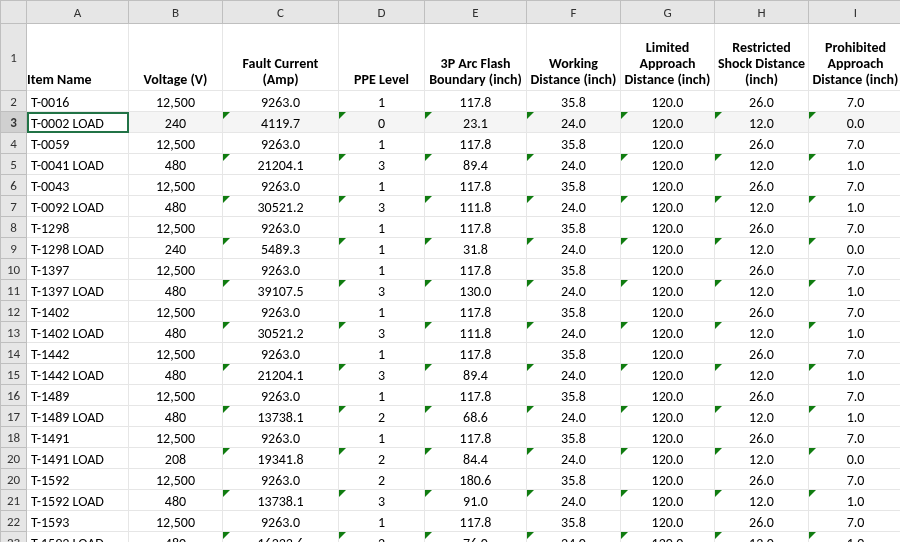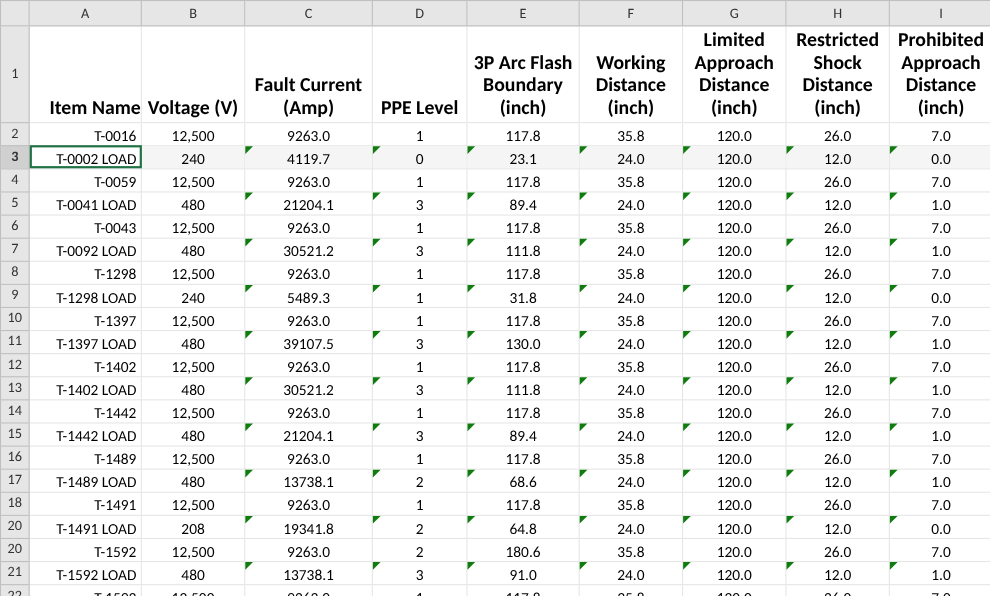--- a/index.html
+++ b/index.html
@@ -46,23 +46,23 @@
     font-size: 14px;
     vertical-align: bottom;
   }
   tr.header td.cell {
     font-weight: bold;
     white-space: normal;
     vertical-align: bottom;
     height: 62px;
     line-height: 1.15;
     padding: 2px 0;
-    font-size: 18px;
-  }
-  .c-A { text-align: right; }
+    font-size: 14px;
+  }
+  .c-A { text-align: left; }
   .c-B, .c-C, .c-D, .c-E, .c-F, .c-G, .c-H, .c-I { text-align: center; }
   .flag::before {
     content: "";
     position: absolute;
     top: 0;
     left: 0;
     width: 0;
     height: 0;
     border-top: 7px solid #107c10;
     border-right: 7px solid transparent;
@@ -324,21 +324,21 @@
         <td class="cell c-G">120.0</td>
         <td class="cell c-H">26.0</td>
         <td class="cell c-I">7.0</td>
       </tr>
       <tr>
         <th class="rowhead">20</th>
         <td class="cell c-A">T-1491 LOAD</td>
         <td class="cell c-B">208</td>
         <td class="cell c-C flag">19341.8</td>
         <td class="cell c-D flag">2</td>
-        <td class="cell c-E flag">64.8</td>
+        <td class="cell c-E flag">84.4</td>
         <td class="cell c-F flag">24.0</td>
         <td class="cell c-G flag">120.0</td>
         <td class="cell c-H flag">12.0</td>
         <td class="cell c-I flag">0.0</td>
       </tr>
       <tr>
         <th class="rowhead">20</th>
         <td class="cell c-A">T-1592</td>
         <td class="cell c-B">12,500</td>
         <td class="cell c-C">9263.0</td>

